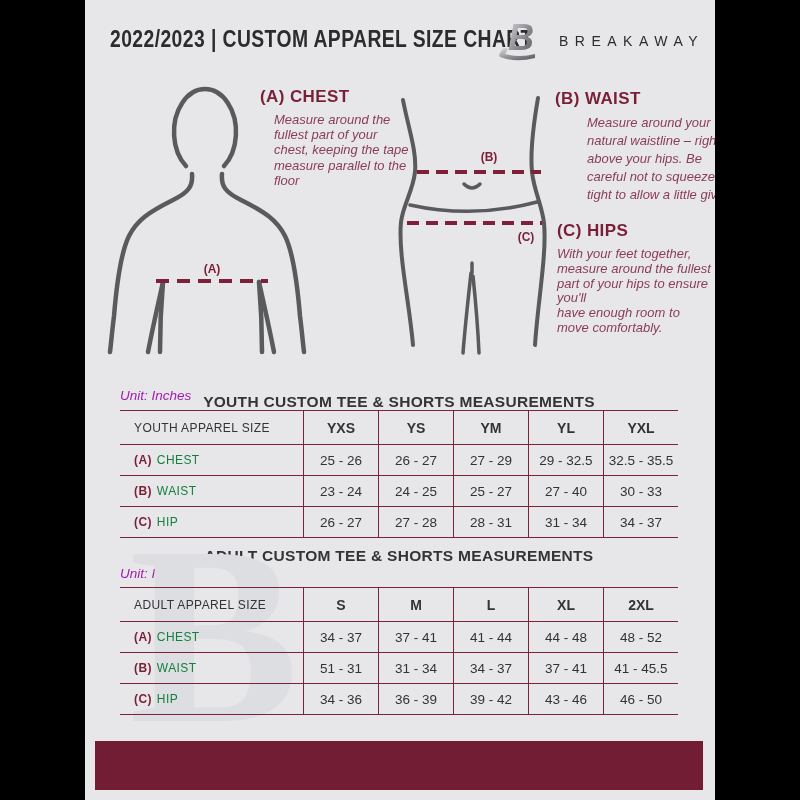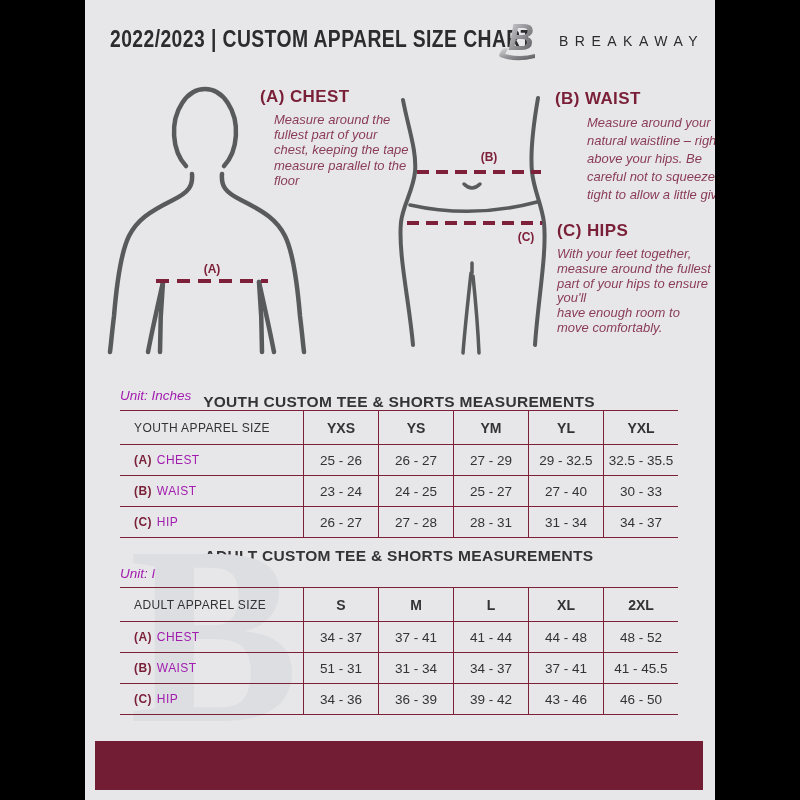--- a/index.html
+++ b/index.html
@@ -59,21 +59,21 @@
   .t-row.hdr{height:33px;}
   .t-row.data{height:30px;}
   .cell{
     display:flex;align-items:center;justify-content:center;
     font-size:13.5px;color:#333336;
   }
   .cell + .cell{border-left:1.5px solid #7d2139;}
   .cell.lbl{justify-content:flex-start;padding-left:14px;font-size:12px;letter-spacing:.4px;}
   .cell.szh{font-weight:700;font-size:14px;}
   .pfx{color:#7a1f38;font-weight:700;margin-right:5px;}
-  .rlbl{color:#a21caf;}
+  .rlbl{color:#15803d;}
   .youth-title{top:361px;margin-top:32px;} .youth-unit{top:388px;} .youth-table{top:410px;}
   .adult-title{top:547px;} .adult-unit{top:566px;} .adult-table{top:587px;text-align:center;}
   
   .watermark{
     position:absolute;left:44px;top:508px;z-index:1;
     font-family:"Liberation Serif", serif;font-weight:700;font-size:255px;
     color:#dddee2;line-height:1;user-select:none;
   }
   .footer-bar{
     position:absolute;left:10px;top:741px;width:608px;height:49px;

